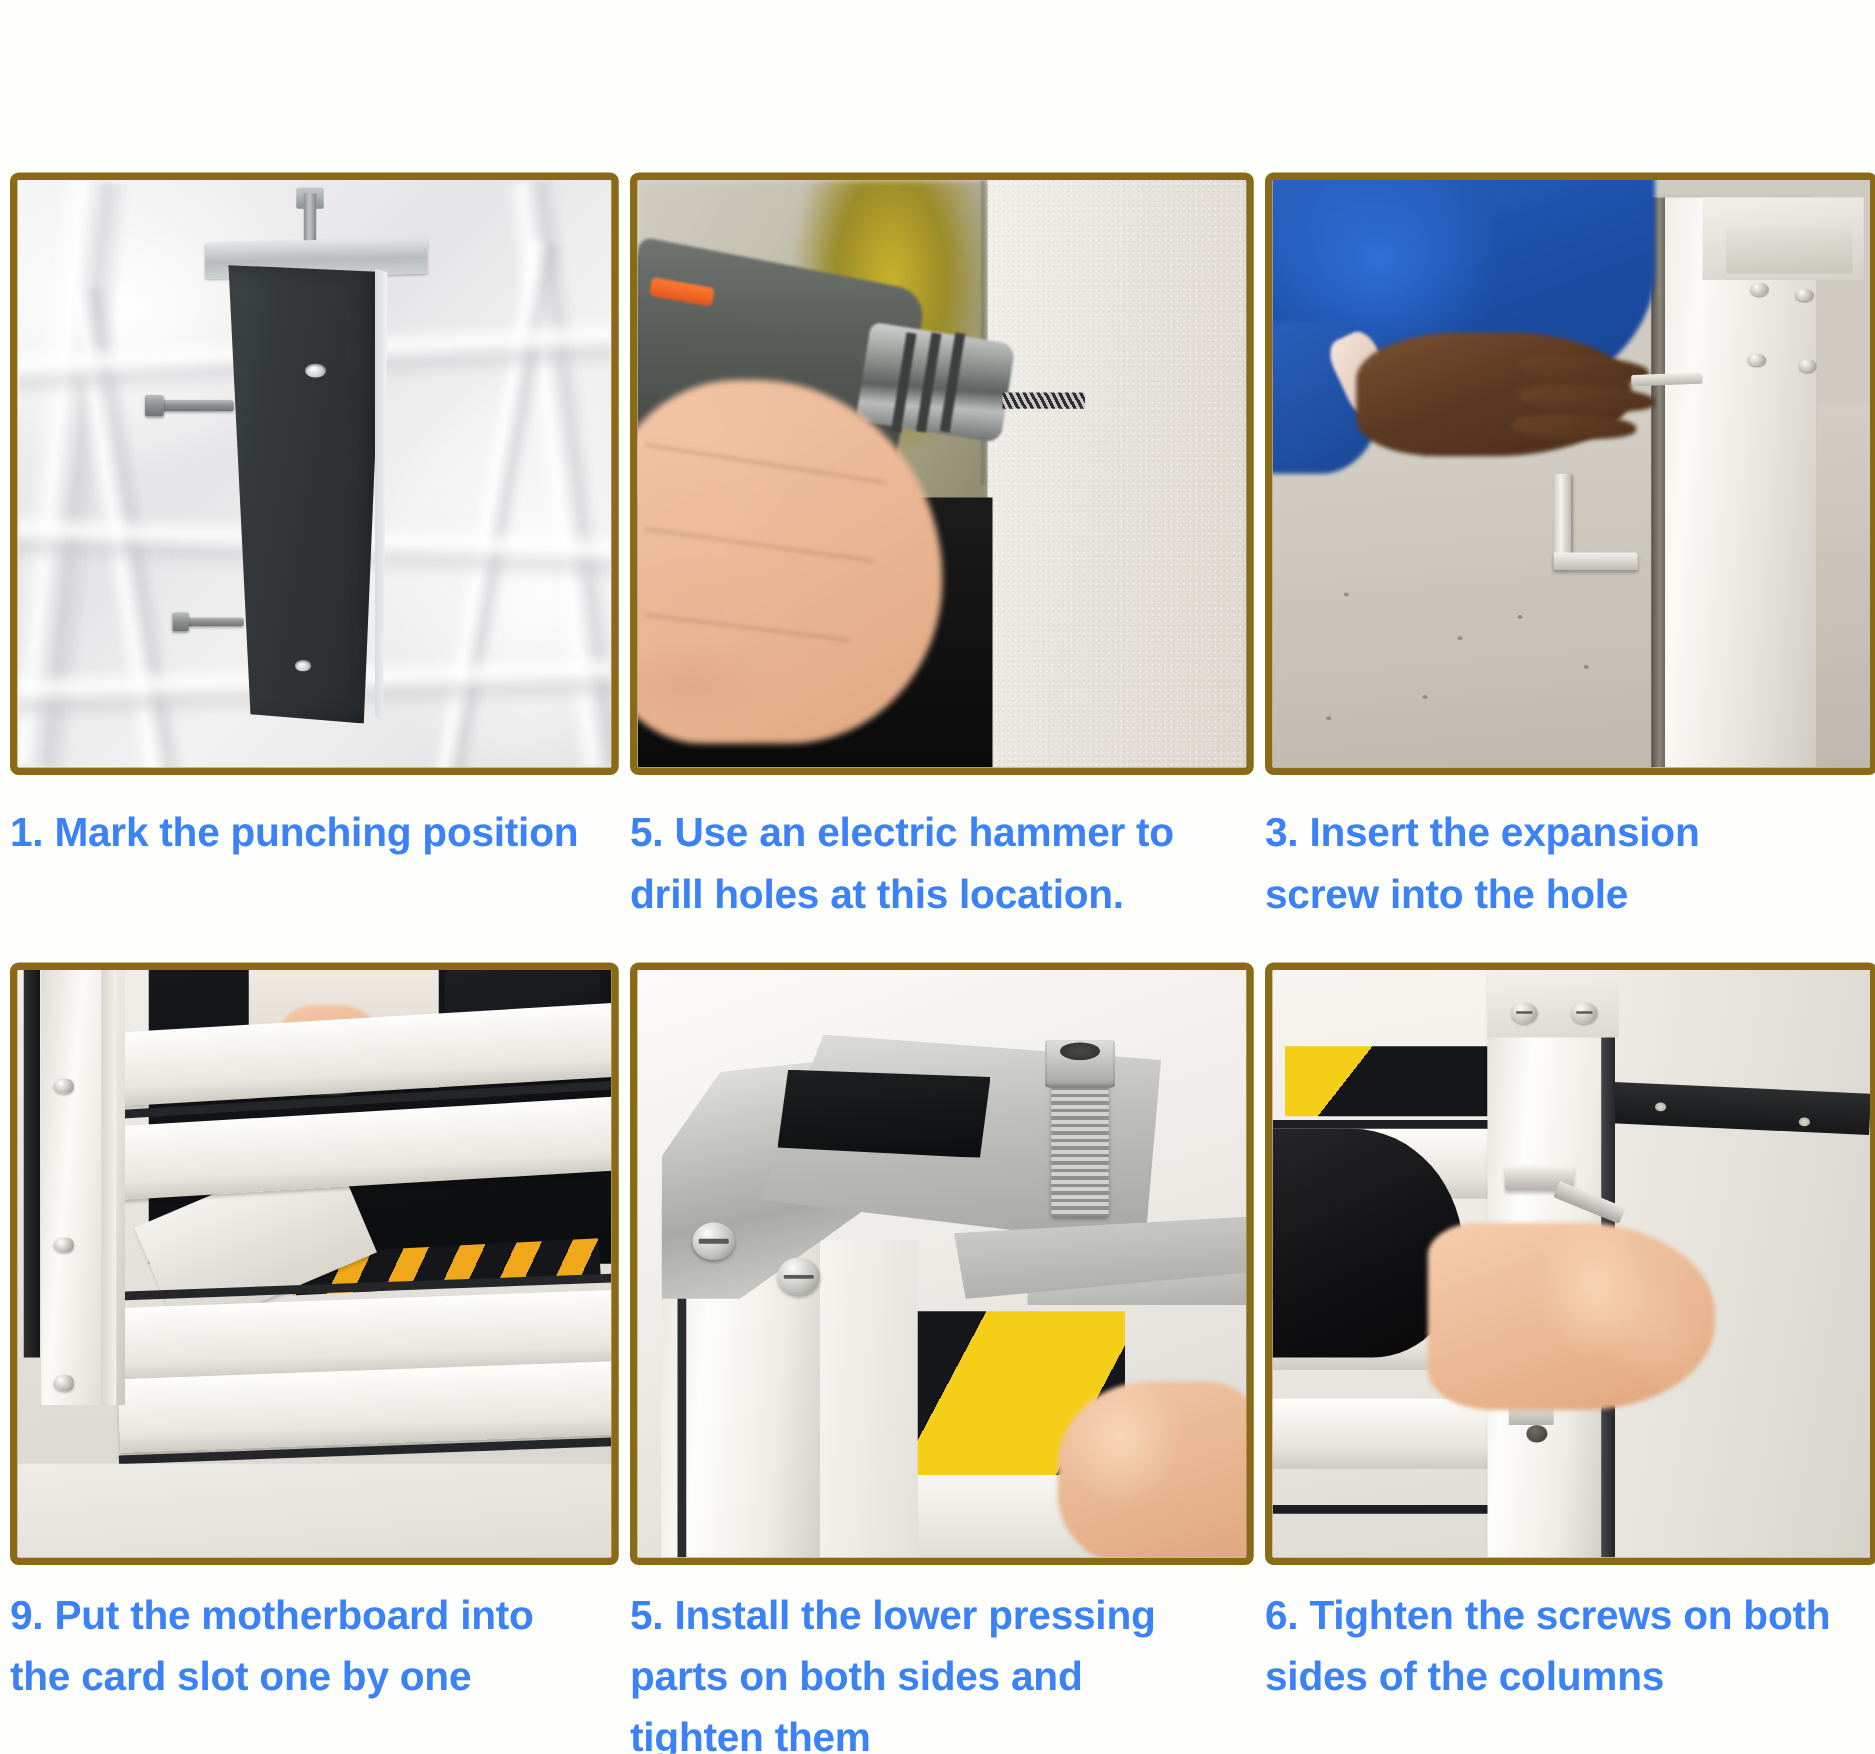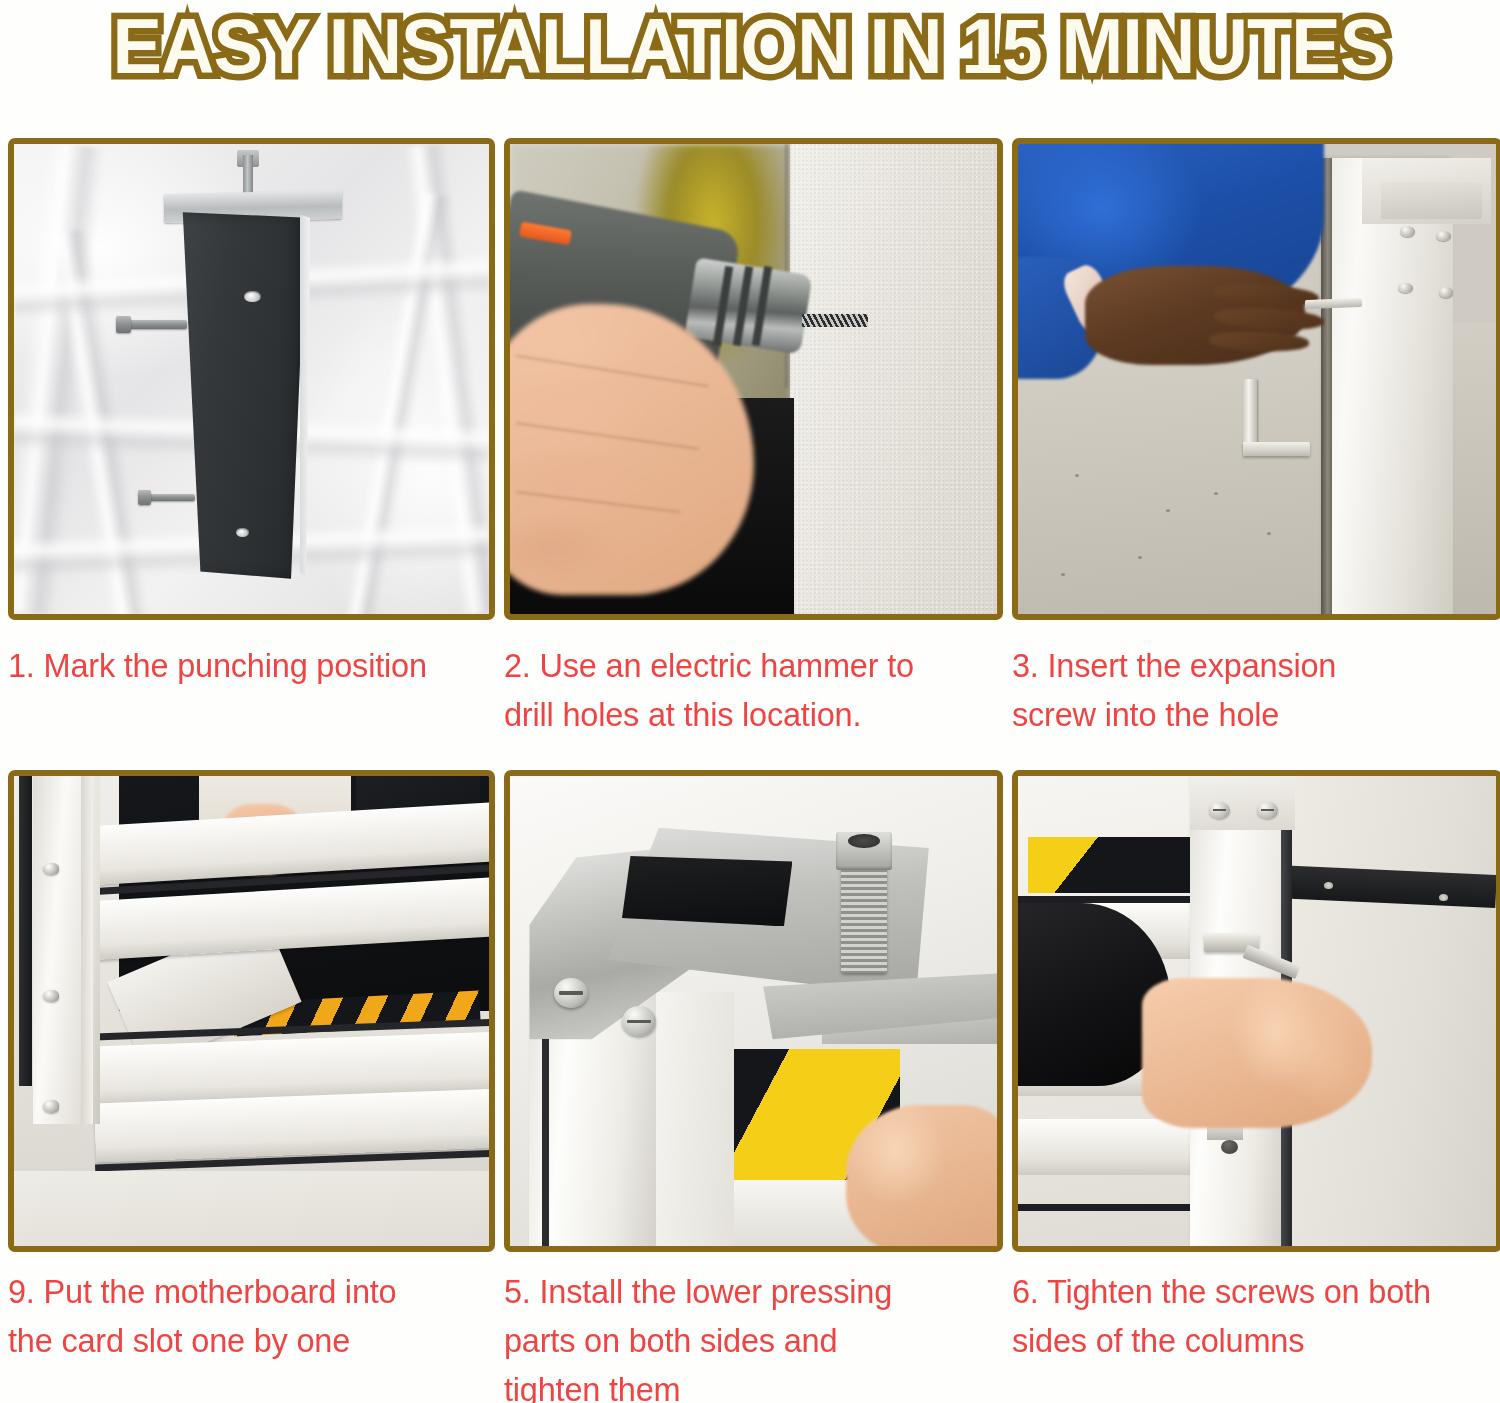--- a/index.html
+++ b/index.html
@@ -50,22 +50,22 @@
     border-radius:7px;
     overflow:hidden;
     background:#e9e9e9;
   }
   .photo { position:absolute; inset:0; overflow:hidden; }
 
   .caption {
     margin-top:22px;
     font-size:32.5px;
     line-height:49px;
-    color:#ef4444;
-    font-weight:normal;
+    color:#3b82f6;
+    font-weight:bold;
     letter-spacing:-0.2px;
     white-space:pre-line;
   }
   .cell.r2 .caption { margin-top:16px; }
 
   
   .p1 {
     background:
       radial-gradient(ellipse 55% 40% at 18% 22%, rgba(255,255,255,.95), rgba(232,232,234,0) 70%),
       radial-gradient(ellipse 40% 55% at 88% 70%, rgba(255,255,255,.9), rgba(226,226,229,0) 70%),
@@ -556,23 +556,20 @@
       linear-gradient(160deg,#f6cdad,#e0a67d);
     border-radius:18% 48% 46% 22%;
     filter:blur(1.6px);
   }
 </style>
 </head>
 <body>
 
 <div class="page">
 
-  <div class="title-wrap">
-    <div class="title">EASY INSTALLATION IN 15 MINUTES</div>
-  </div>
 
   <div class="grid">
 
     <div class="cell r1">
       <div class="frame">
         <div class="photo p1">
           <div class="crease c1"></div>
             <div class="crease c2"></div>
           <div class="crease c3"></div>
             <div class="crease c4"></div>
@@ -608,21 +605,21 @@
           <div class="chuckring cr1"></div>
             <div class="chuckring cr2"></div>
             <div class="chuckring cr3"></div>
           <div class="bit"></div>
           <div class="hand"></div>
           <div class="fline f1"></div>
             <div class="fline f2"></div>
             <div class="fline f3"></div>
         </div>
       </div>
-      <div class="caption">2. Use an electric hammer to
+      <div class="caption">5. Use an electric hammer to
 drill holes at this location.</div>
     </div>
 
     <div class="cell r1">
       <div class="frame">
         <div class="photo p3">
           <div class="floor">
             <span class="spk" style="left:12%;top:52%"></span>
             <span class="spk" style="left:31%;top:64%"></span>
             <span class="spk" style="left:25%;top:80%"></span>

